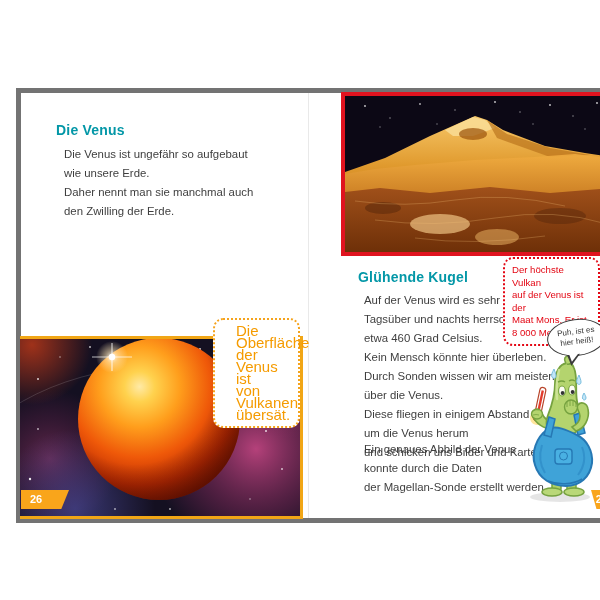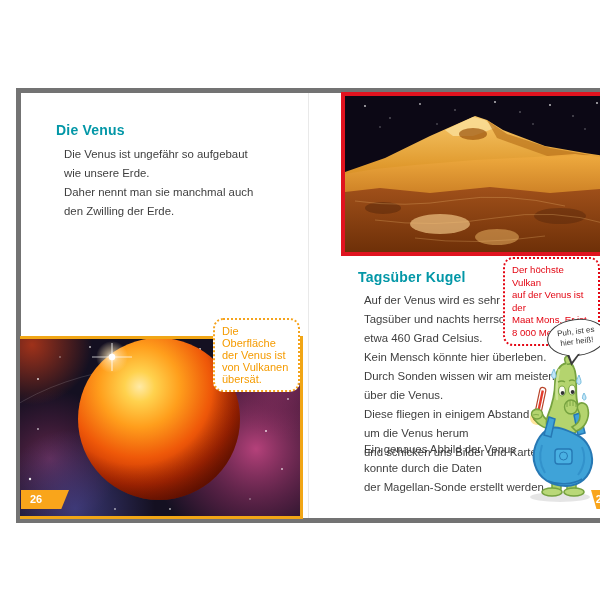--- a/index.html
+++ b/index.html
@@ -44,21 +44,21 @@
   .volcano-photo svg{display:block;width:100%;height:100%;}
   .note{
     position:absolute;background:#ffffff;border-radius:10px;
     box-sizing:border-box;z-index:3;
   }
   .note-orange{
     left:192px;top:225px;width:87px;min-height:58px;
     border:2px dotted #f5a31c;padding:5px 7px;
   }
   .note-orange .note-text{
-    font-size:11px;line-height:12px;color:#f59b00;display:block;
+    font-size:15px;line-height:12px;color:#f59b00;display:block;margin-left:14px;
   }
   .note-red{
     left:482px;top:124px;width:97px;min-height:54px;
     border:2px dotted #e30613;padding:5px 7px;z-index:3;margin-top:40px;
   }
   .note-red .note-text{
     font-size:9.6px;line-height:12.5px;color:#e30613;display:block;
   }
   .badge{
     position:absolute;height:19px;background:#f9a51b;color:#ffffff;
@@ -235,21 +235,21 @@
     </svg>
   </figure>
 
   <div class="note note-red">
     <span class="note-text ml">Der höchste Vulkan
 auf der Venus ist der
 Maat Mons. Er ist
 8&nbsp;000 Meter hoch.</span>
   </div>
 
-  <h2 class="heading hr">Tagsüber Kugel</h2>
+  <h2 class="heading hr">Glühende Kugel</h2>
   <p class="body ml p-r1">Auf der Venus wird es sehr heiß.
 Tagsüber und nachts herrschen dort
 etwa 460 Grad Celsius.
 Kein Mensch könnte hier überleben.
 Durch Sonden wissen wir am meisten
 über die Venus.
 Diese fliegen in einigem Abstand
 um die Venus herum
 und schicken uns Bilder und Karten.</p>
   <p class="body ml p-r2">Ein genaues Abbild der Venus

